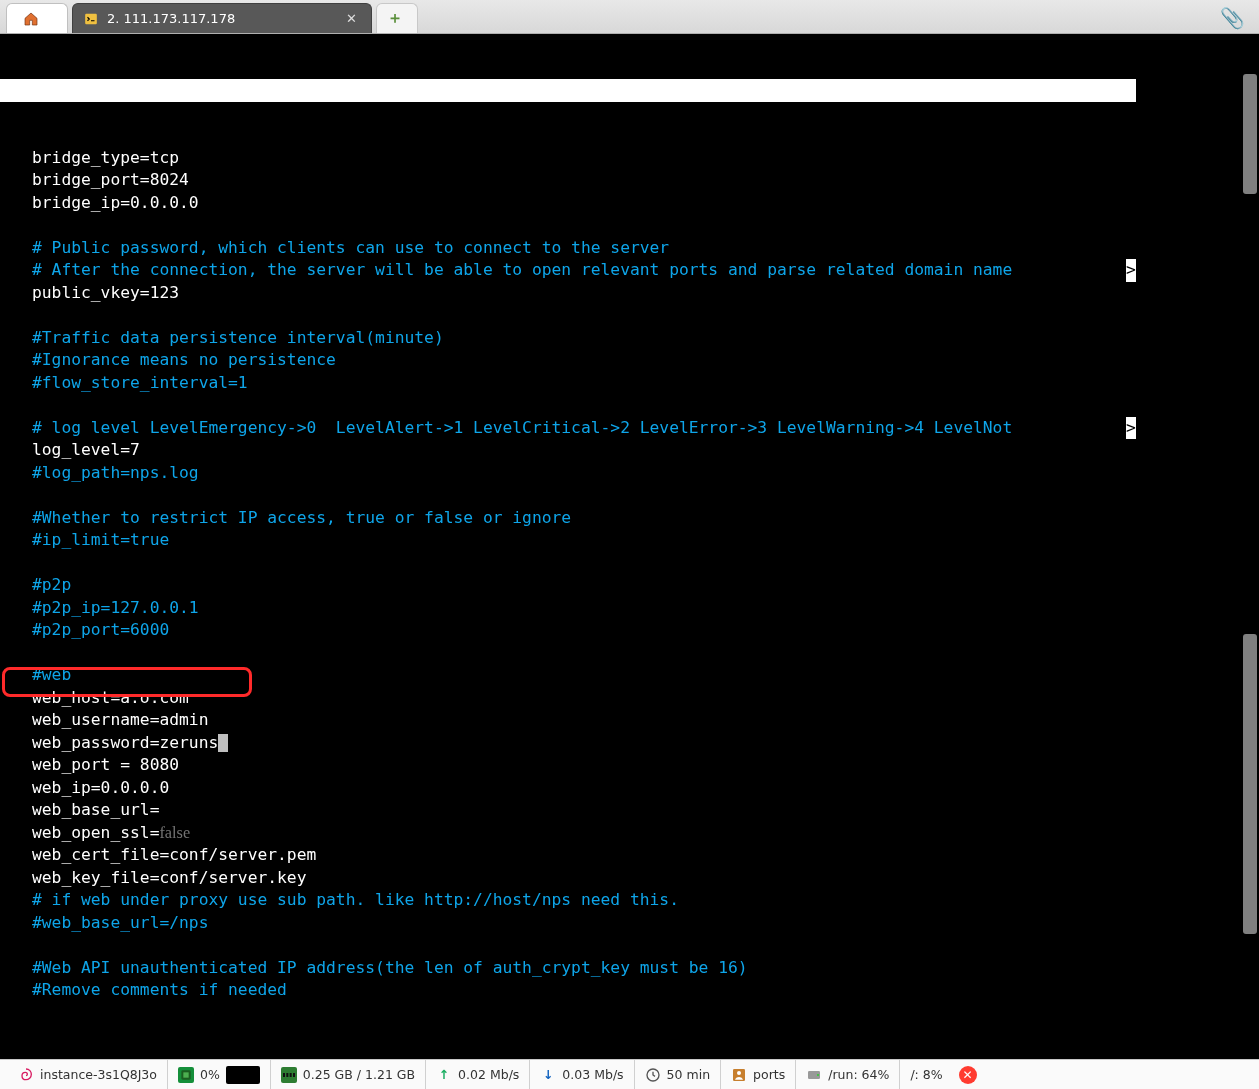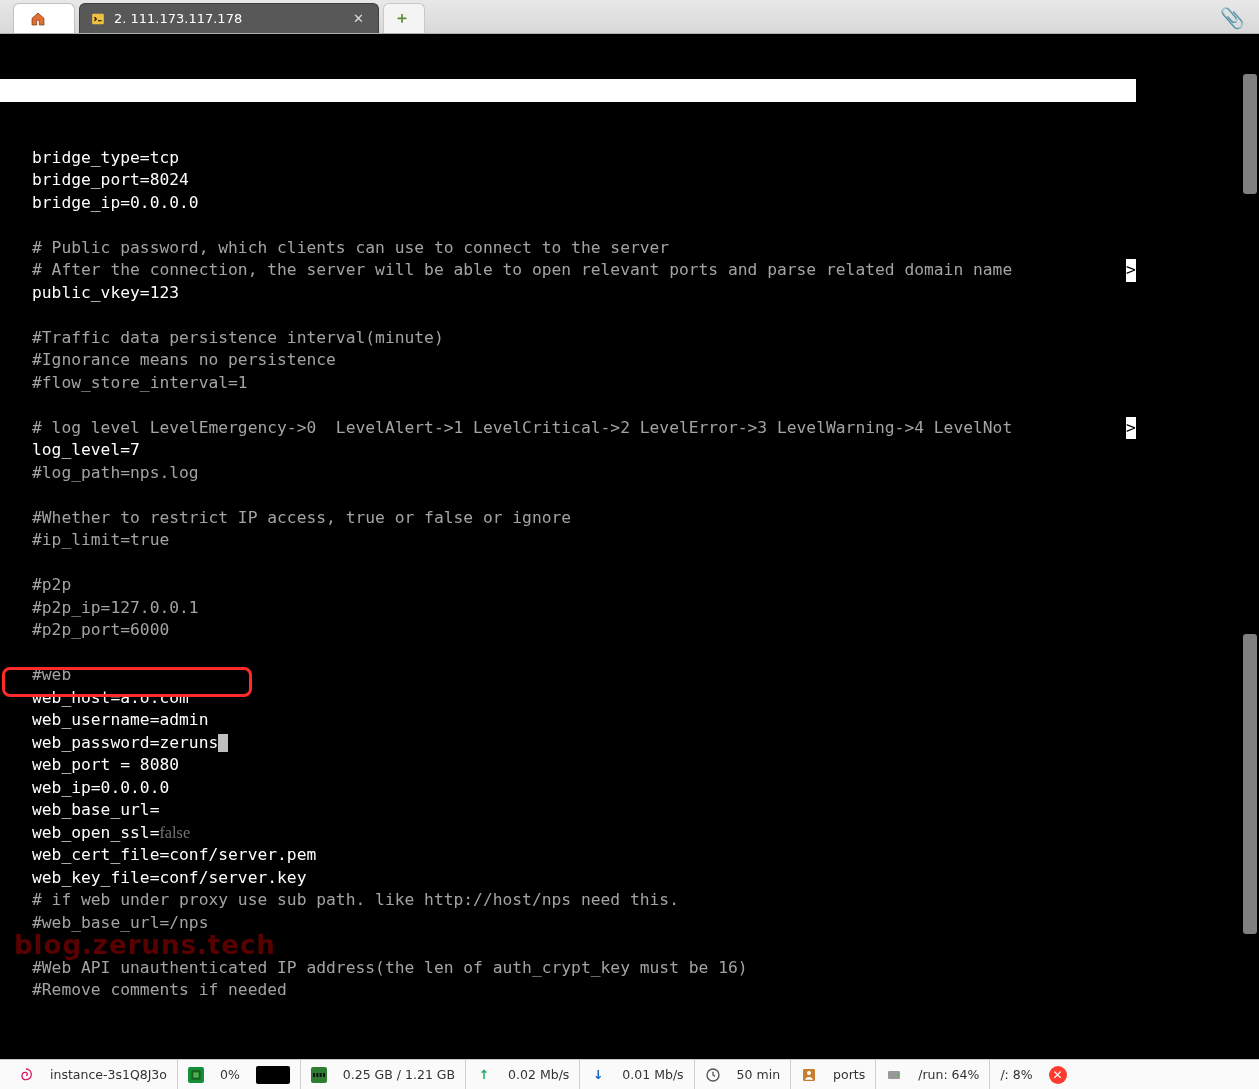--- a/index.html
+++ b/index.html
@@ -12,21 +12,21 @@
     overflow: hidden;
     position: relative;
   }
 
   
   .tabbar {
     height: 34px;
     background: linear-gradient(#e8e8e8, #d8d8d8);
     display: flex;
     align-items: flex-end;
-    padding-left: 13px;
+    padding-left: 6px;
     border-bottom: 1px solid #b0b0b0;
     position: relative;
   }
   .tab {
     height: 30px;
     display: flex;
     align-items: center;
     padding: 0 14px 0 10px;
     border-radius: 6px 6px 0 0;
     margin-right: 4px;
@@ -90,21 +90,21 @@
     color: #000;
     width: 1136px;
     position: relative;
     height: 22.5px;
     line-height:22.5px;
   }
   .titlebar .left { position:absolute; left:18px; }
   .titlebar .center { position:absolute; left:0; right:0; text-align:center; }
   .line { padding-left: 32px; height:22.5px; }
   .c-white { color: #ffffff; }
-  .c-cyan  { color: #a3a3a3; }
+  .c-cyan  { color: #0ea5e9; }
   .c-red   { color: #737373; font-family: Liberation Serif, serif; }
   .truncmark {
     display:inline-block;
     background:#fff;
     color:#000;
     width:10px;
     text-align:center;
     position:absolute;
     right:0;
   }
@@ -157,21 +157,21 @@
     display: flex;
     align-items: center;
     font-family: "DejaVu Sans", sans-serif;
     font-size: 12.5px;
     color: #333;
     padding: 0 8px;
   }
   .statusbar .seg {
     display:flex;
     align-items:center;
-    gap:16px;
+    gap:6px;
     padding:0 10px;
     height:100%;
     border-right:1px solid #d0d0d0;
   }
   .statusbar .seg:last-child{border-right:none;}
   .ic{display:inline-flex;width:16px;height:16px;align-items:center;justify-content:center;}
   .swirl{color:#d81b60;}
   .chip{background:#158f3a;border-radius:2px;}
   .blackbox{background:#000;width:34px;height:18px;border-radius:2px;}
   .ram{background:#2e7d32;border-radius:2px;}
@@ -217,21 +217,20 @@
     <div class="titlebar">
       <span class="left">GNU nano 7.2</span>
       <span class="center">/opt/nps/conf/nps.conf *</span>
     </div>
     <div id="content-lines"><div class="line" style="position: relative;"><span class="c-white">bridge_type=tcp</span></div><div class="line" style="position: relative;"><span class="c-white">bridge_port=8024</span></div><div class="line" style="position: relative;"><span class="c-white">bridge_ip=0.0.0.0</span></div><div class="line" style="position: relative;">&nbsp;</div><div class="line" style="position: relative;"><span class="c-cyan"># Public password, which clients can use to connect to the server</span></div><div class="line" style="position: relative;"><span class="c-cyan"># After the connection, the server will be able to open relevant ports and parse related domain name</span><span class="truncmark">&gt;</span></div><div class="line" style="position: relative;"><span class="c-white">public_vkey=123</span></div><div class="line" style="position: relative;">&nbsp;</div><div class="line" style="position: relative;"><span class="c-cyan">#Traffic data persistence interval(minute)</span></div><div class="line" style="position: relative;"><span class="c-cyan">#Ignorance means no persistence</span></div><div class="line" style="position: relative;"><span class="c-cyan">#flow_store_interval=1</span></div><div class="line" style="position: relative;">&nbsp;</div><div class="line" style="position: relative;"><span class="c-cyan"># log level LevelEmergency-&gt;0  LevelAlert-&gt;1 LevelCritical-&gt;2 LevelError-&gt;3 LevelWarning-&gt;4 LevelNot</span><span class="truncmark">&gt;</span></div><div class="line" style="position: relative;"><span class="c-white">log_level=7</span></div><div class="line" style="position: relative;"><span class="c-cyan">#log_path=nps.log</span></div><div class="line" style="position: relative;">&nbsp;</div><div class="line" style="position: relative;"><span class="c-cyan">#Whether to restrict IP access, true or false or ignore</span></div><div class="line" style="position: relative;"><span class="c-cyan">#ip_limit=true</span></div><div class="line" style="position: relative;">&nbsp;</div><div class="line" style="position: relative;"><span class="c-cyan">#p2p</span></div><div class="line" style="position: relative;"><span class="c-cyan">#p2p_ip=127.0.0.1</span></div><div class="line" style="position: relative;"><span class="c-cyan">#p2p_port=6000</span></div><div class="line" style="position: relative;">&nbsp;</div><div class="line" style="position: relative;"><span class="c-cyan">#web</span></div><div class="line" style="position: relative;"><span class="c-white">web_host=a.o.com</span></div><div class="line" style="position: relative;"><span class="c-white">web_username=admin</span></div><div class="line" style="position: relative;"><span class="c-white">web_password=zeruns</span><span class="cursor"></span></div><div class="line" style="position: relative;"><span class="c-white">web_port = 8080</span></div><div class="line" style="position: relative;"><span class="c-white">web_ip=0.0.0.0</span></div><div class="line" style="position: relative;"><span class="c-white">web_base_url=</span></div><div class="line" style="position: relative;"><span class="c-white">web_open_ssl=</span><span class="c-red">false</span></div><div class="line" style="position: relative;"><span class="c-white">web_cert_file=conf/server.pem</span></div><div class="line" style="position: relative;"><span class="c-white">web_key_file=conf/server.key</span></div><div class="line" style="position: relative;"><span class="c-cyan"># if web under proxy use sub path. like http://host/nps need this.</span></div><div class="line" style="position: relative;"><span class="c-cyan">#web_base_url=/nps</span></div><div class="line" style="position: relative;">&nbsp;</div><div class="line" style="position: relative;"><span class="c-cyan">#Web API unauthenticated IP address(the len of auth_crypt_key must be 16)</span></div><div class="line" style="position: relative;"><span class="c-cyan">#Remove comments if needed</span></div><div class="line" style="position: relative;">&nbsp;</div></div>
     
   </div>
 
   <div class="redbox" style="left:2px; top:633px; width:250px; height:30px;"></div>
 
-  <div class="watermark" style="left:14px; top:896px;">blog.zeruns.tech</div>
 
   <div class="term-scroll">
     <div class="thumb" style="top:40px;height:120px;"></div>
     <div class="thumb" style="top:600px;height:300px;"></div>
   </div>
 </div>
 
 <div class="statusbar">
   <div class="seg">
     <span class="ic swirl">
@@ -262,21 +261,21 @@
         </svg>
     </span>
     <span>0.25 GB / 1.21 GB</span>
   </div>
   <div class="seg">
     <span class="ic arrow-up">↑</span>
     <span>0.02 Mb/s</span>
   </div>
   <div class="seg">
     <span class="ic arrow-dn">↓</span>
-    <span>0.01 Mb/s</span>
+    <span>0.03 Mb/s</span>
   </div>
   <div class="seg">
     <span class="ic clock">
       <svg width="16" height="16" viewBox="0 0 24 24" fill="none" stroke="#555" stroke-width="2">
           <circle cx="12" cy="12" r="9"></circle>
           <path d="M12 7v5l3 2"></path>
         </svg>
     </span>
     <span>50 min</span>
   </div>

